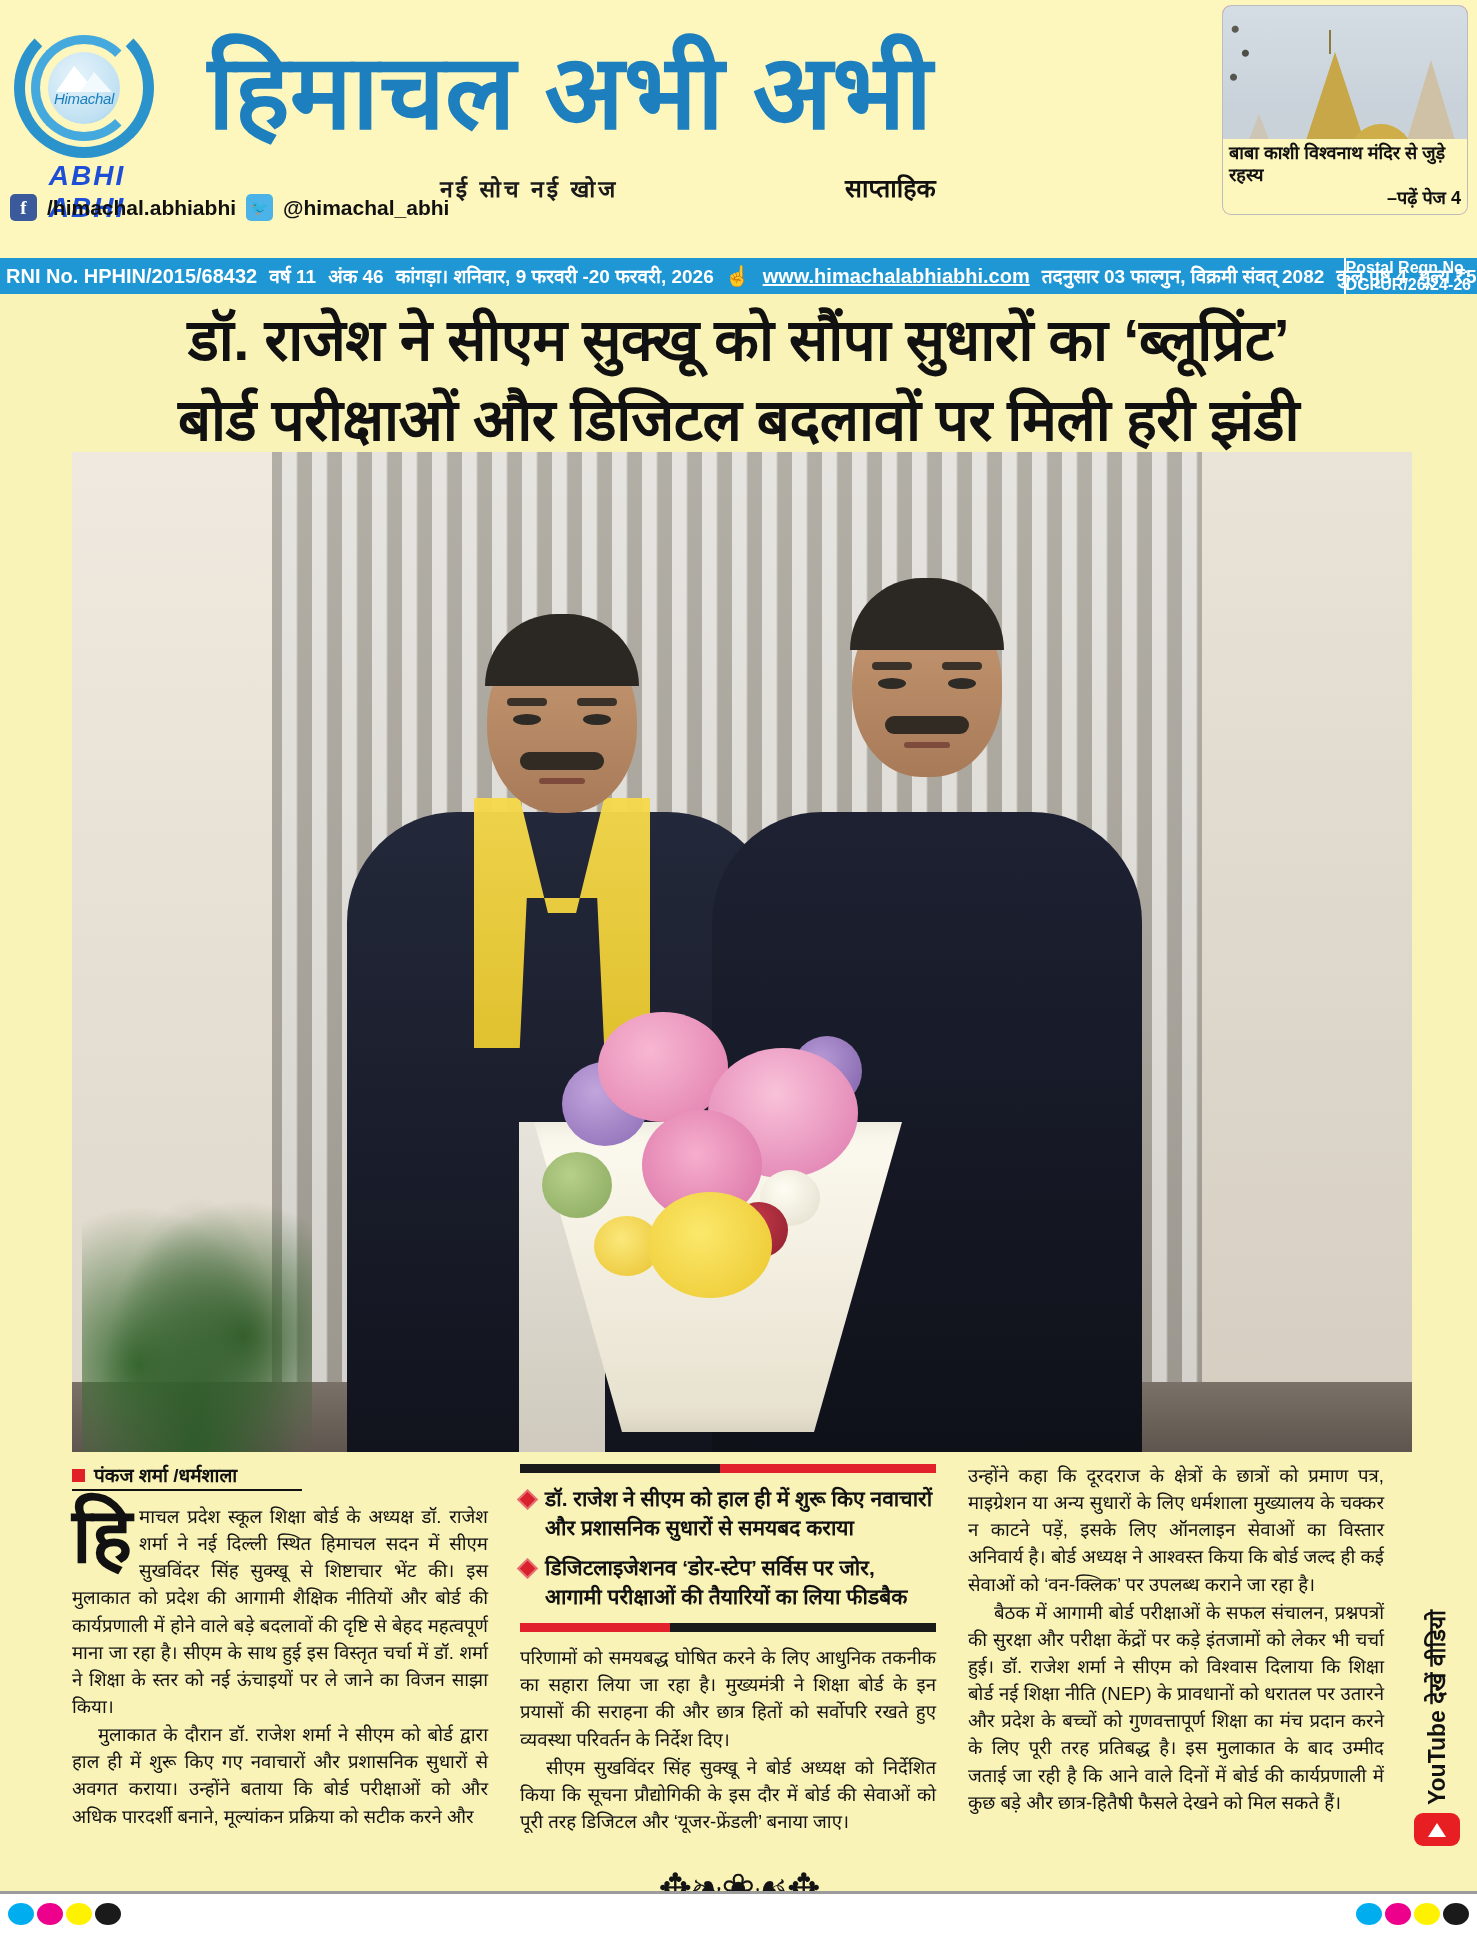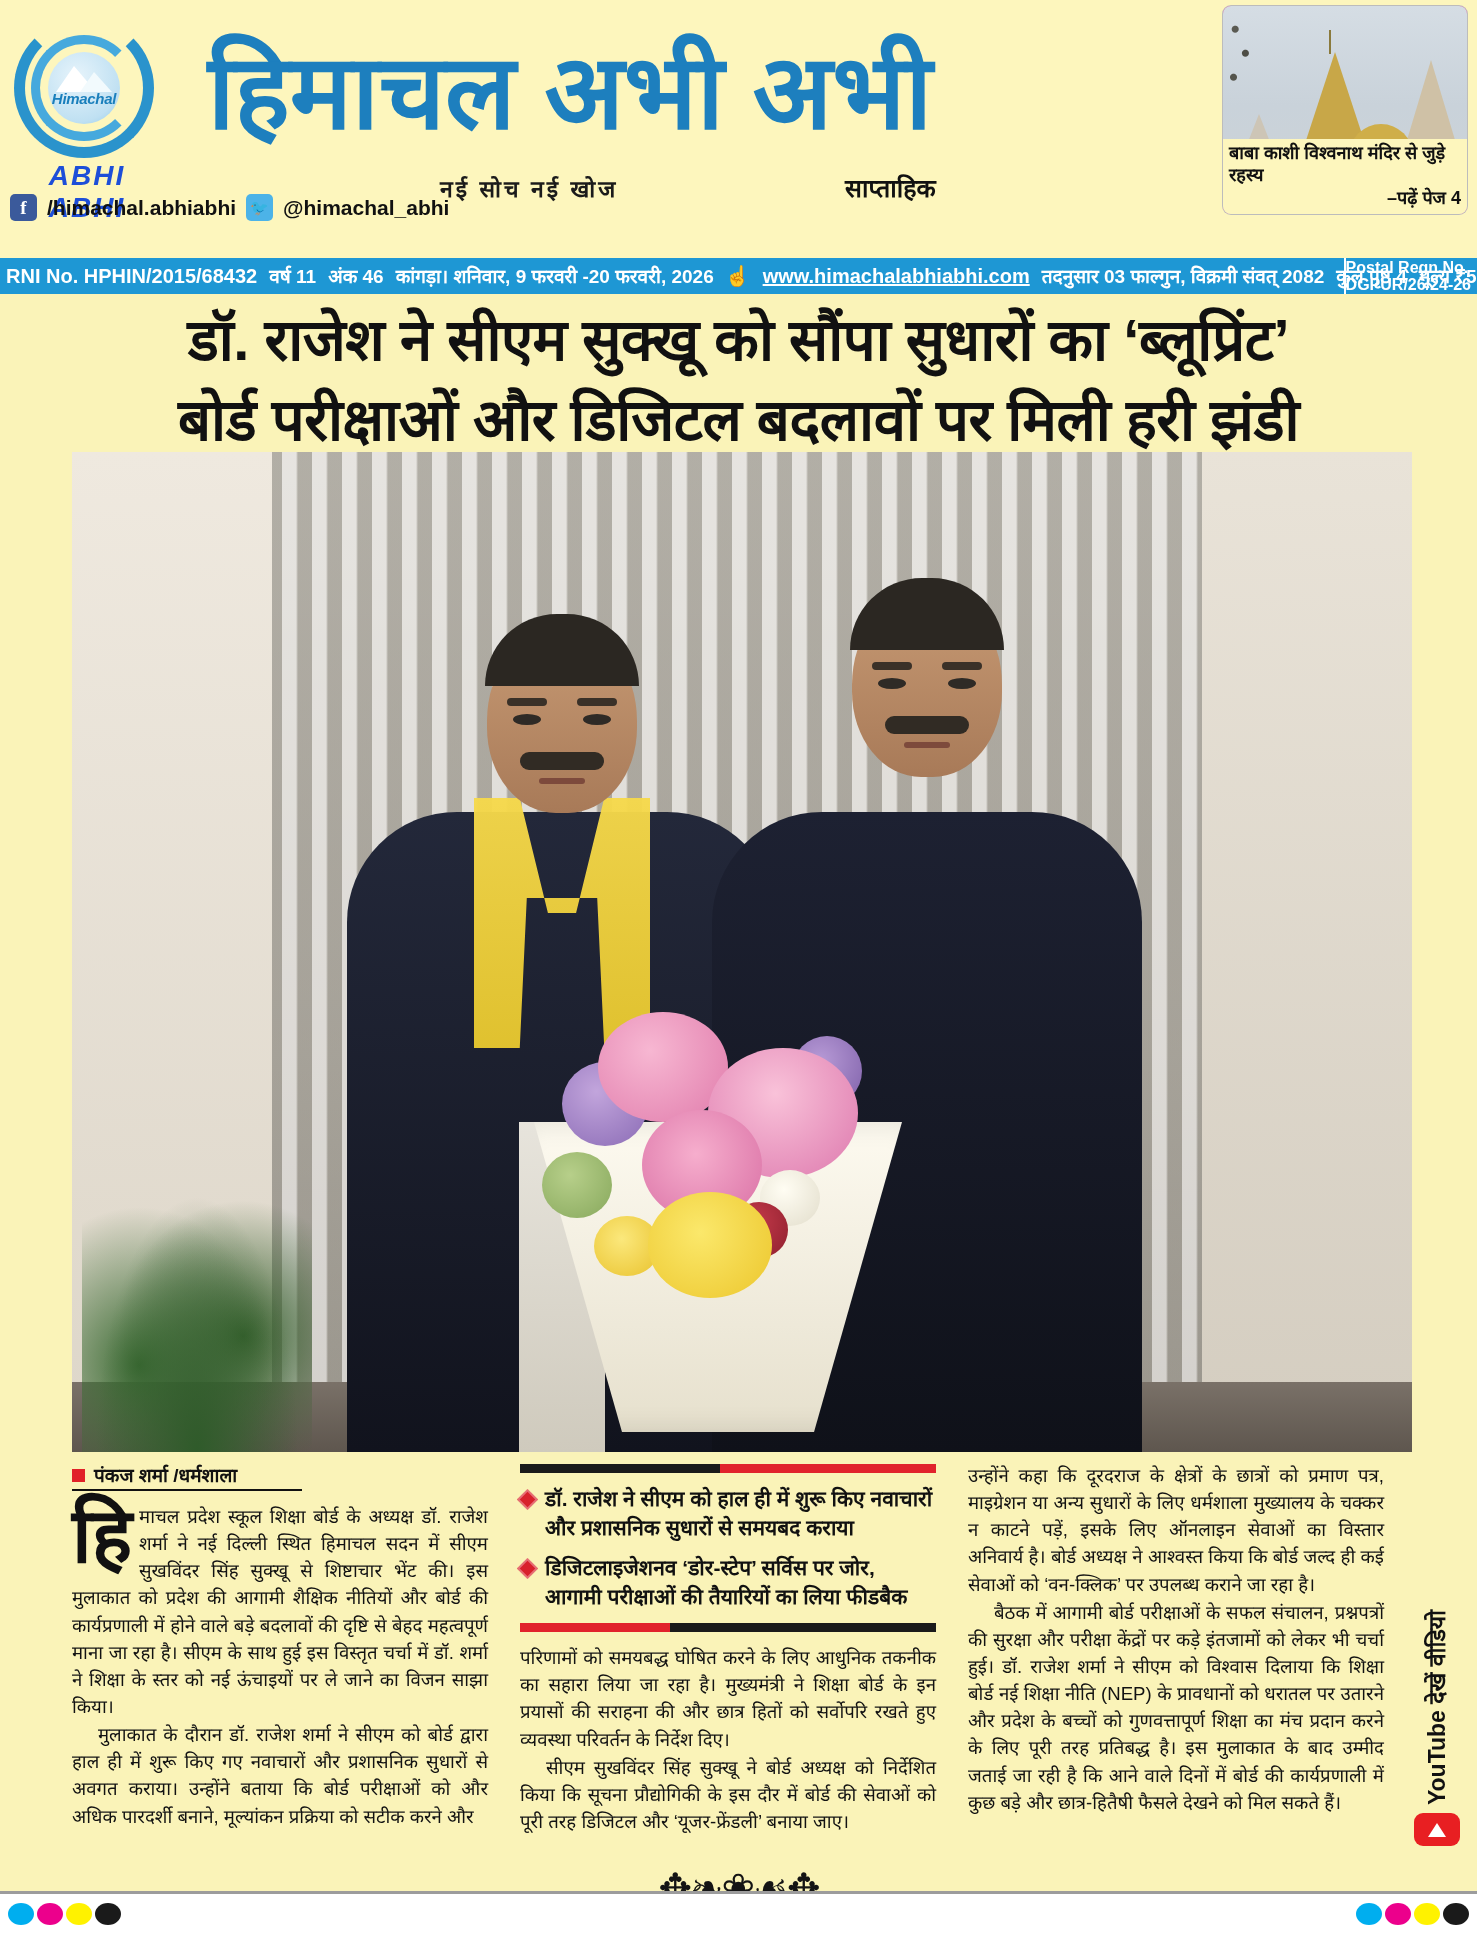--- a/index.html
+++ b/index.html
@@ -56,21 +56,21 @@
   .logo-peak2 {
     position: absolute; left: 32px; top: 20px;
     width: 0; height: 0;
     border-left: 14px solid transparent;
     border-right: 18px solid transparent;
     border-bottom: 20px solid #f2fafd;
   }
   .logo-text-in {
     position: absolute; left: 0; right: 0; top: 38px;
     text-align: center;
-    font-size: 15px; font-weight: bold; font-style: italic;
+    font-size: 15px; font-weight: normal; font-style: italic;
     color: #1a7fbc;
     letter-spacing: -0.3px;
   }
   .abhi-abhi {
     position: absolute; left: 12px; top: 160px;
     width: 150px; text-align: center;
     font-size: 28px; font-weight: bold; font-style: italic;
     color: #1d4ed8;
     letter-spacing: 2px;
   }

